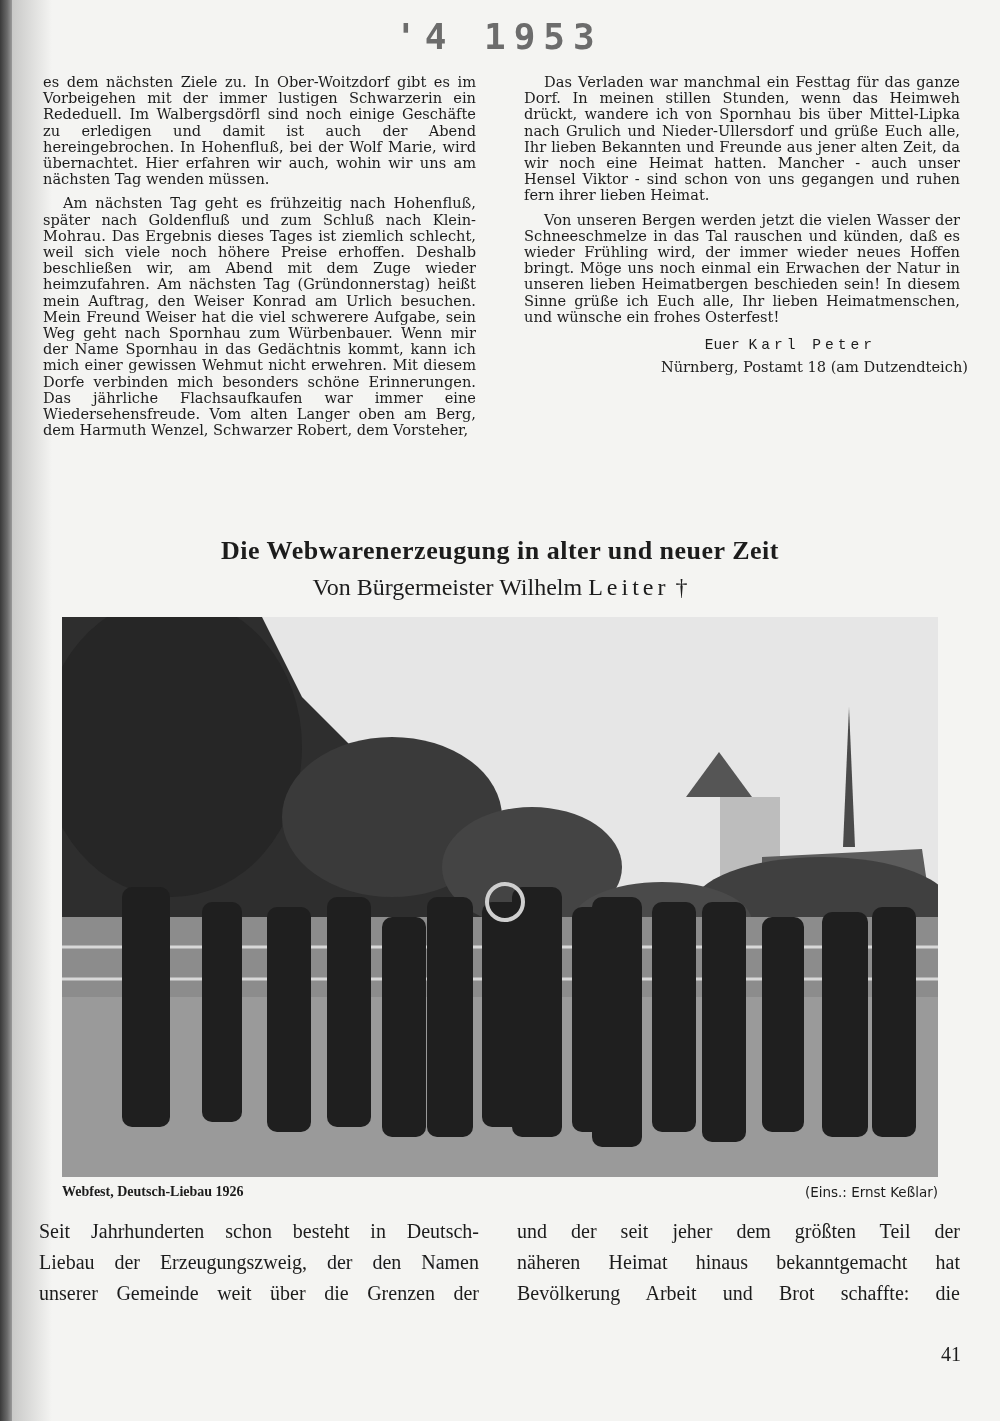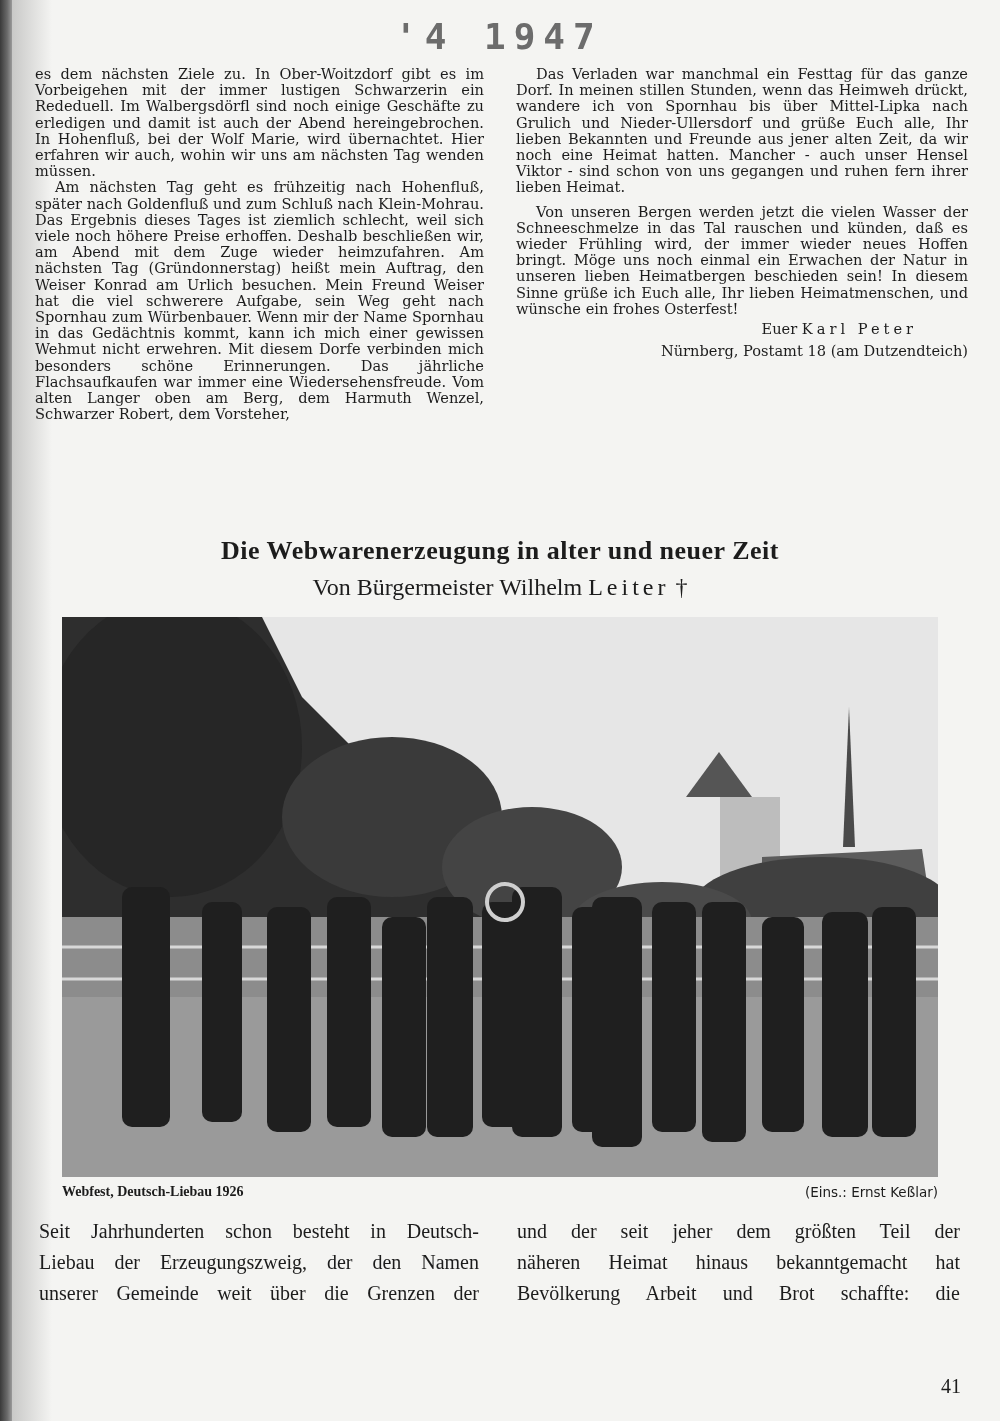--- a/index.html
+++ b/index.html
@@ -20,27 +20,27 @@
     position: absolute; left: 395px; top: 16px;
     font-family: "DejaVu Sans Mono", monospace; font-weight: bold;
     font-size: 36px; letter-spacing: 8px; color: #6c6c6c;
   }
   .col {
     position: absolute;
     font-family: "DejaVu Serif", serif;
     font-size: 14.6px; line-height: 16.2px;
     text-align: justify;
   }
-  .col p { margin: 0; text-indent: 0; }
+  .col p { margin: 8px; text-indent: 0; }
   .col p.indent { text-indent: 20px; }
   .col p + p.gap { margin-top: 8px; }
   #col-left { left: 35px; top: 66px; width: 449px; }
   #col-right { left: 516px; top: 66px; width: 452px; }
   .sig { text-align: right; }
-  .sig .name { display: inline-block; margin-right: 51px; margin-top: 4px; letter-spacing: 0; }
+  .sig .name { display: inline-block; margin-right: 92px; margin-top: 4px; letter-spacing: 0; font-family: Liberation Mono, monospace; }
   .spaced { letter-spacing: 4px; }
   .place { text-align: right; margin-top: 6px; }
   .headline {
     position: absolute; left: 0; width: 1000px; top: 536px; text-align: center;
     font-family: "Liberation Serif", serif; font-weight: bold;
     font-size: 26px; letter-spacing: 0.5px;
   }
   .byline {
     position: absolute; left: 0; width: 1000px; top: 574px; text-align: center;
     font-family: "Liberation Serif", serif; font-size: 24px;
@@ -63,30 +63,30 @@
   }
   .body2 {
     position: absolute; font-family: "Liberation Serif", serif;
     font-size: 20px; line-height: 27px; text-align: justify; text-align-last: justify;
   }
   .body2 p { margin: 4px; }
   #body-left { left: 35px; top: 1214px; width: 448px; }
   #body-right { left: 513px; top: 1214px; width: 451px; }
   .page-number {
     position: absolute; left: 941px; top: 1343px;
-    font-family: "Liberation Serif", serif; font-size: 20px; margin-top: 32px;
+    font-family: "Liberation Serif", serif; font-size: 20px;
   }
 </style>
 </head>
 <body>
 
 <div class="binding-edge"></div>
 <div class="binding-shadow"></div>
 
-<div class="stamp">'4 1947</div>
+<div class="stamp">'4 1953</div>
 
 <div class="col" id="col-left">
   <p>es dem nächsten Ziele zu. In Ober-Woitzdorf gibt es im Vorbeigehen mit der immer lustigen Schwarzerin ein Rededuell. Im Walbergsdörfl sind noch einige Geschäfte zu erledigen und damit ist auch der Abend hereingebrochen. In Hohenfluß, bei der Wolf Marie, wird übernachtet. Hier erfahren wir auch, wohin wir uns am nächsten Tag wenden müssen.</p>
   <p class="indent">Am nächsten Tag geht es frühzeitig nach Hohenfluß, später nach Goldenfluß und zum Schluß nach Klein-Mohrau. Das Ergebnis dieses Tages ist ziemlich schlecht, weil sich viele noch höhere Preise erhoffen. Deshalb beschließen wir, am Abend mit dem Zuge wieder heimzufahren. Am nächsten Tag (Gründonnerstag) heißt mein Auftrag, den Weiser Konrad am Urlich besuchen. Mein Freund Weiser hat die viel schwerere Aufgabe, sein Weg geht nach Spornhau zum Würbenbauer. Wenn mir der Name Spornhau in das Gedächtnis kommt, kann ich mich einer gewissen Wehmut nicht erwehren. Mit diesem Dorfe verbinden mich besonders schöne Erinnerungen. Das jährliche Flachsaufkaufen war immer eine Wiedersehensfreude. Vom alten Langer oben am Berg, dem Harmuth Wenzel, Schwarzer Robert, dem Vorsteher,</p>
 </div>
 
 <div class="col" id="col-right">
   <p class="indent gap">Das Verladen war manchmal ein Festtag für das ganze Dorf. In meinen stillen Stunden, wenn das Heimweh drückt, wandere ich von Spornhau bis über Mittel-Lipka nach Grulich und Nieder-Ullersdorf und grüße Euch alle, Ihr lieben Bekannten und Freunde aus jener alten Zeit, da wir noch eine Heimat hatten. Mancher - auch unser Hensel Viktor - sind schon von uns gegangen und ruhen fern ihrer lieben Heimat.</p>
   <p class="indent gap">Von unseren Bergen werden jetzt die vielen Wasser der Schneeschmelze in das Tal rauschen und künden, daß es wieder Frühling wird, der immer wieder neues Hoffen bringt. Möge uns noch einmal ein Erwachen der Natur in unseren lieben Heimatbergen beschieden sein! In diesem Sinne grüße ich Euch alle, Ihr lieben Heimatmenschen, und wünsche ein frohes Osterfest!</p>
   <div class="sig">

